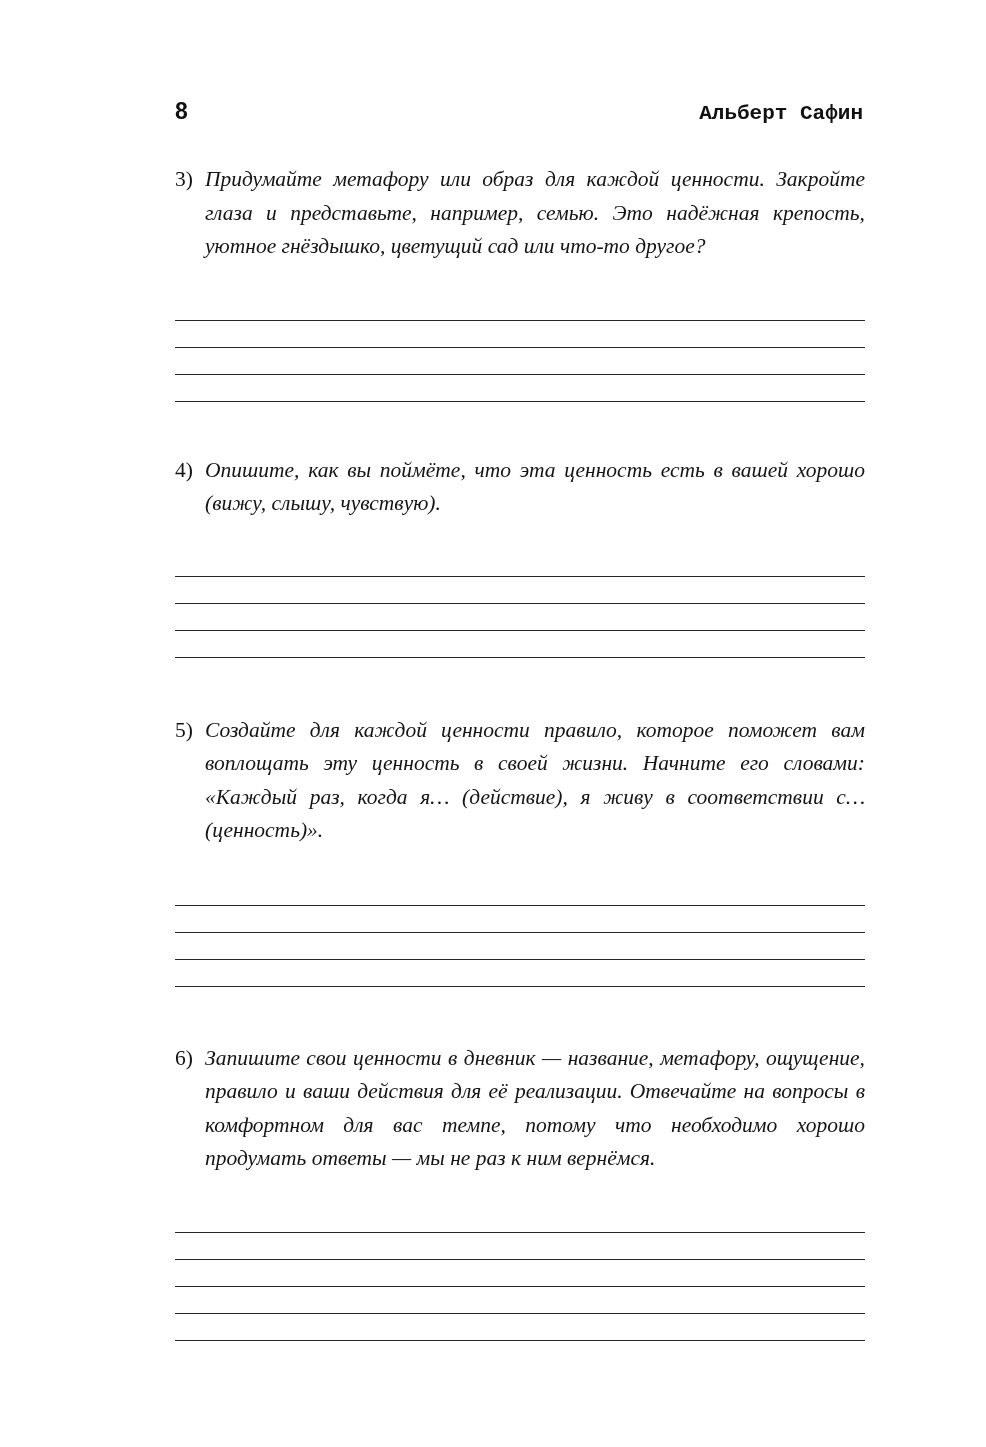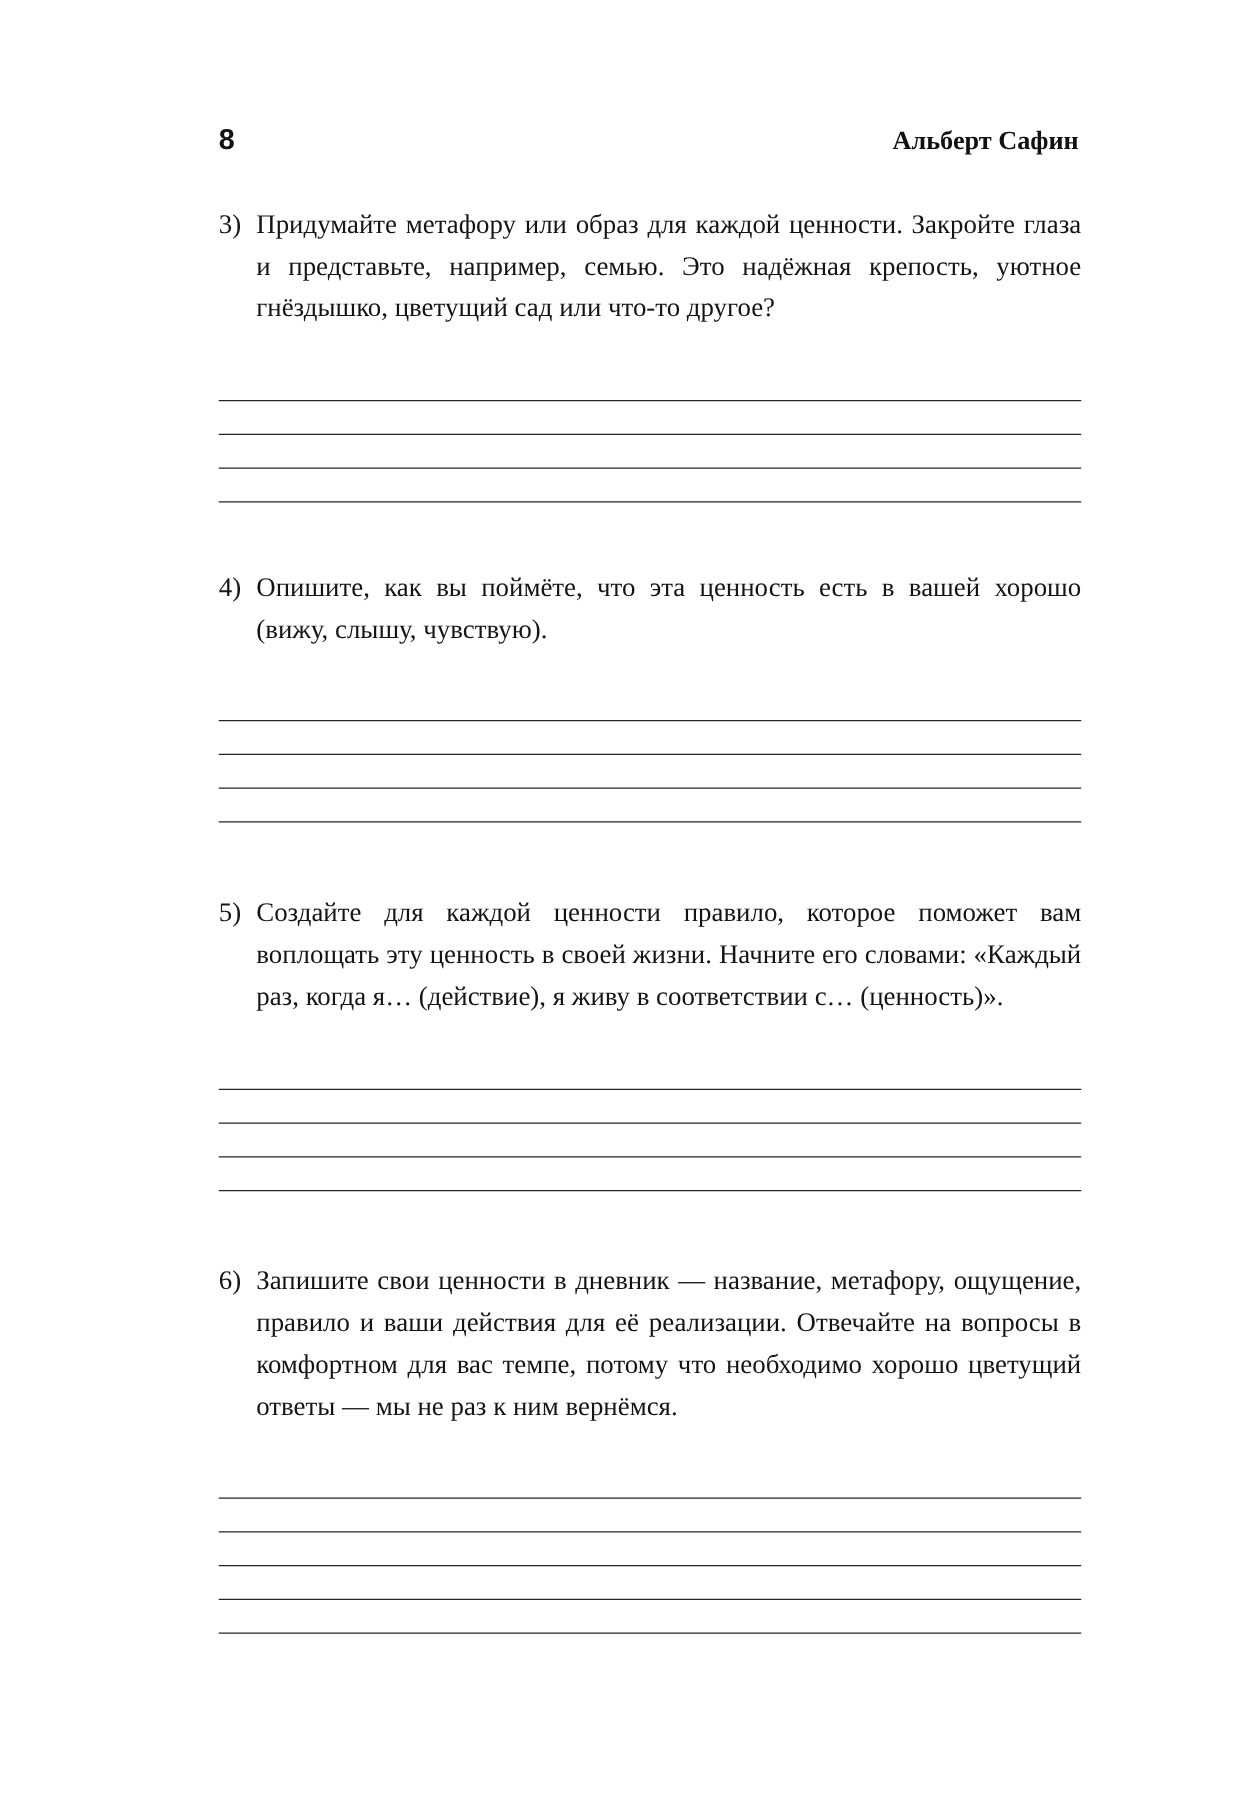--- a/index.html
+++ b/index.html
@@ -33,21 +33,21 @@
     justify-content: space-between;
   }
   .page-number {
     font-family: "Liberation Sans", sans-serif;
     font-size: 23px;
     font-weight: bold;
     color: #111111;
     letter-spacing: 0px;
   }
   .author-name {
-    font-family: Liberation Serif, serif;
+    font-family: Liberation Mono, monospace;
     font-size: 21px;
     font-weight: bold;
     color: #111111;
   }
   .content {
     position: absolute;
     left: 175px;
     top: 163px;
     width: 690px;
   }
@@ -66,20 +66,21 @@
     flex: 0 0 auto;
     width: 30px;
     font-size: 21.5px;
     line-height: 33.5px;
   }
   .qbody {
     flex: 1 1 auto;
     text-align: justify;
     text-justify: inter-word;
     hyphens: manual;
+    font-style: italic;
   }
   .lines {
     margin-left: 0px;
     width: 690px;
   }
   .wline {
     height: 26px;
     border-bottom: 1.6px solid #262626;
     width: 690px;
   }
@@ -147,21 +148,21 @@
         <div class="wline"></div>
         <div class="wline"></div>
       </div>
     </div>
 
     <div class="gap-after-lines3"></div>
 
     <div class="qblock">
       <div class="qtext">
         <span class="qmarker">6)</span>
-        <span class="qbody">Запишите свои ценности в дневник — название, метафору, ощущение, правило и ваши действия для её реализации. Отвечайте на вопросы в комфортном для вас темпе, потому что необходимо хорошо цветущий ответы — мы не раз к ним вернёмся.</span>
+        <span class="qbody">Запишите свои ценности в дневник — название, метафору, ощущение, правило и ваши действия для её реализации. Отвечайте на вопросы в комфортном для вас темпе, потому что необходимо хорошо продумать ответы — мы не раз к ним вернёмся.</span>
       </div>
       <div class="gap-after-q6"></div>
       <div class="lines">
         <div class="wline"></div>
         <div class="wline"></div>
         <div class="wline"></div>
         <div class="wline"></div>
         <div class="wline"></div>
       </div>
     </div>

